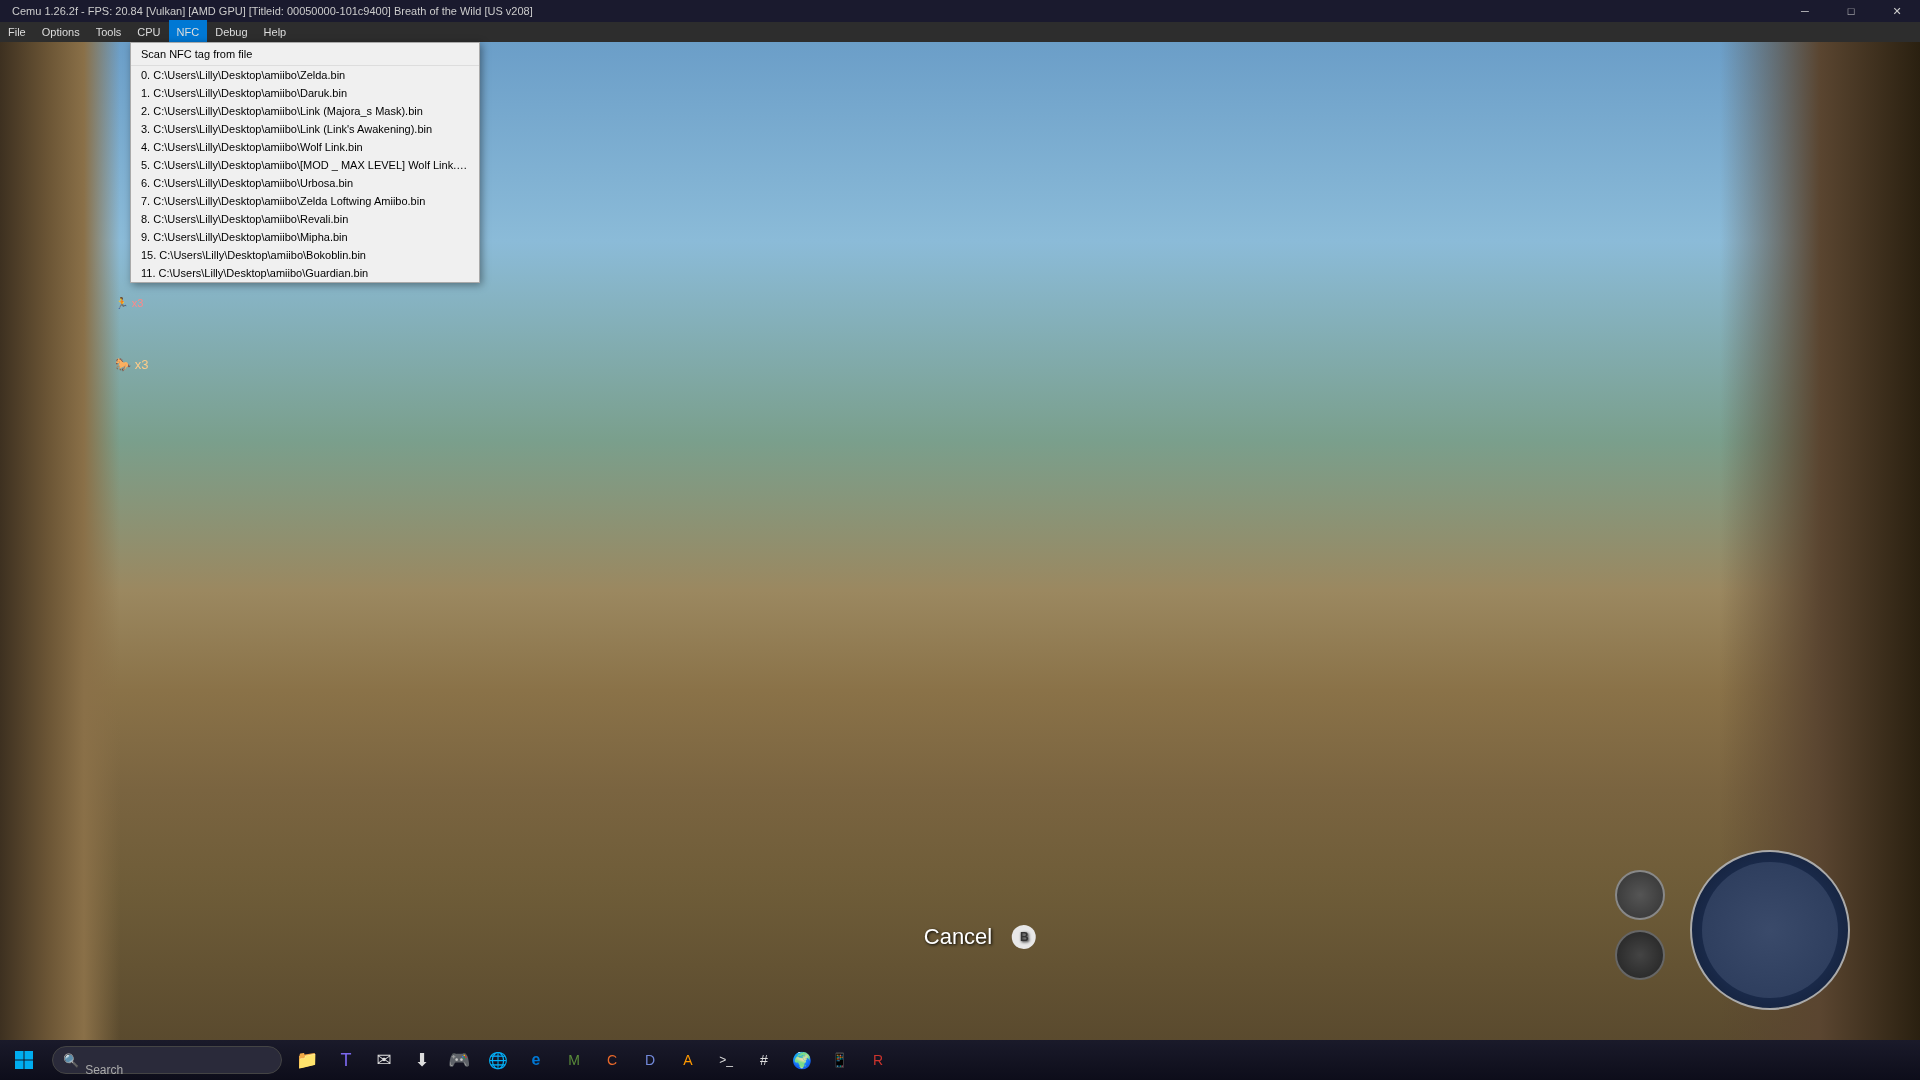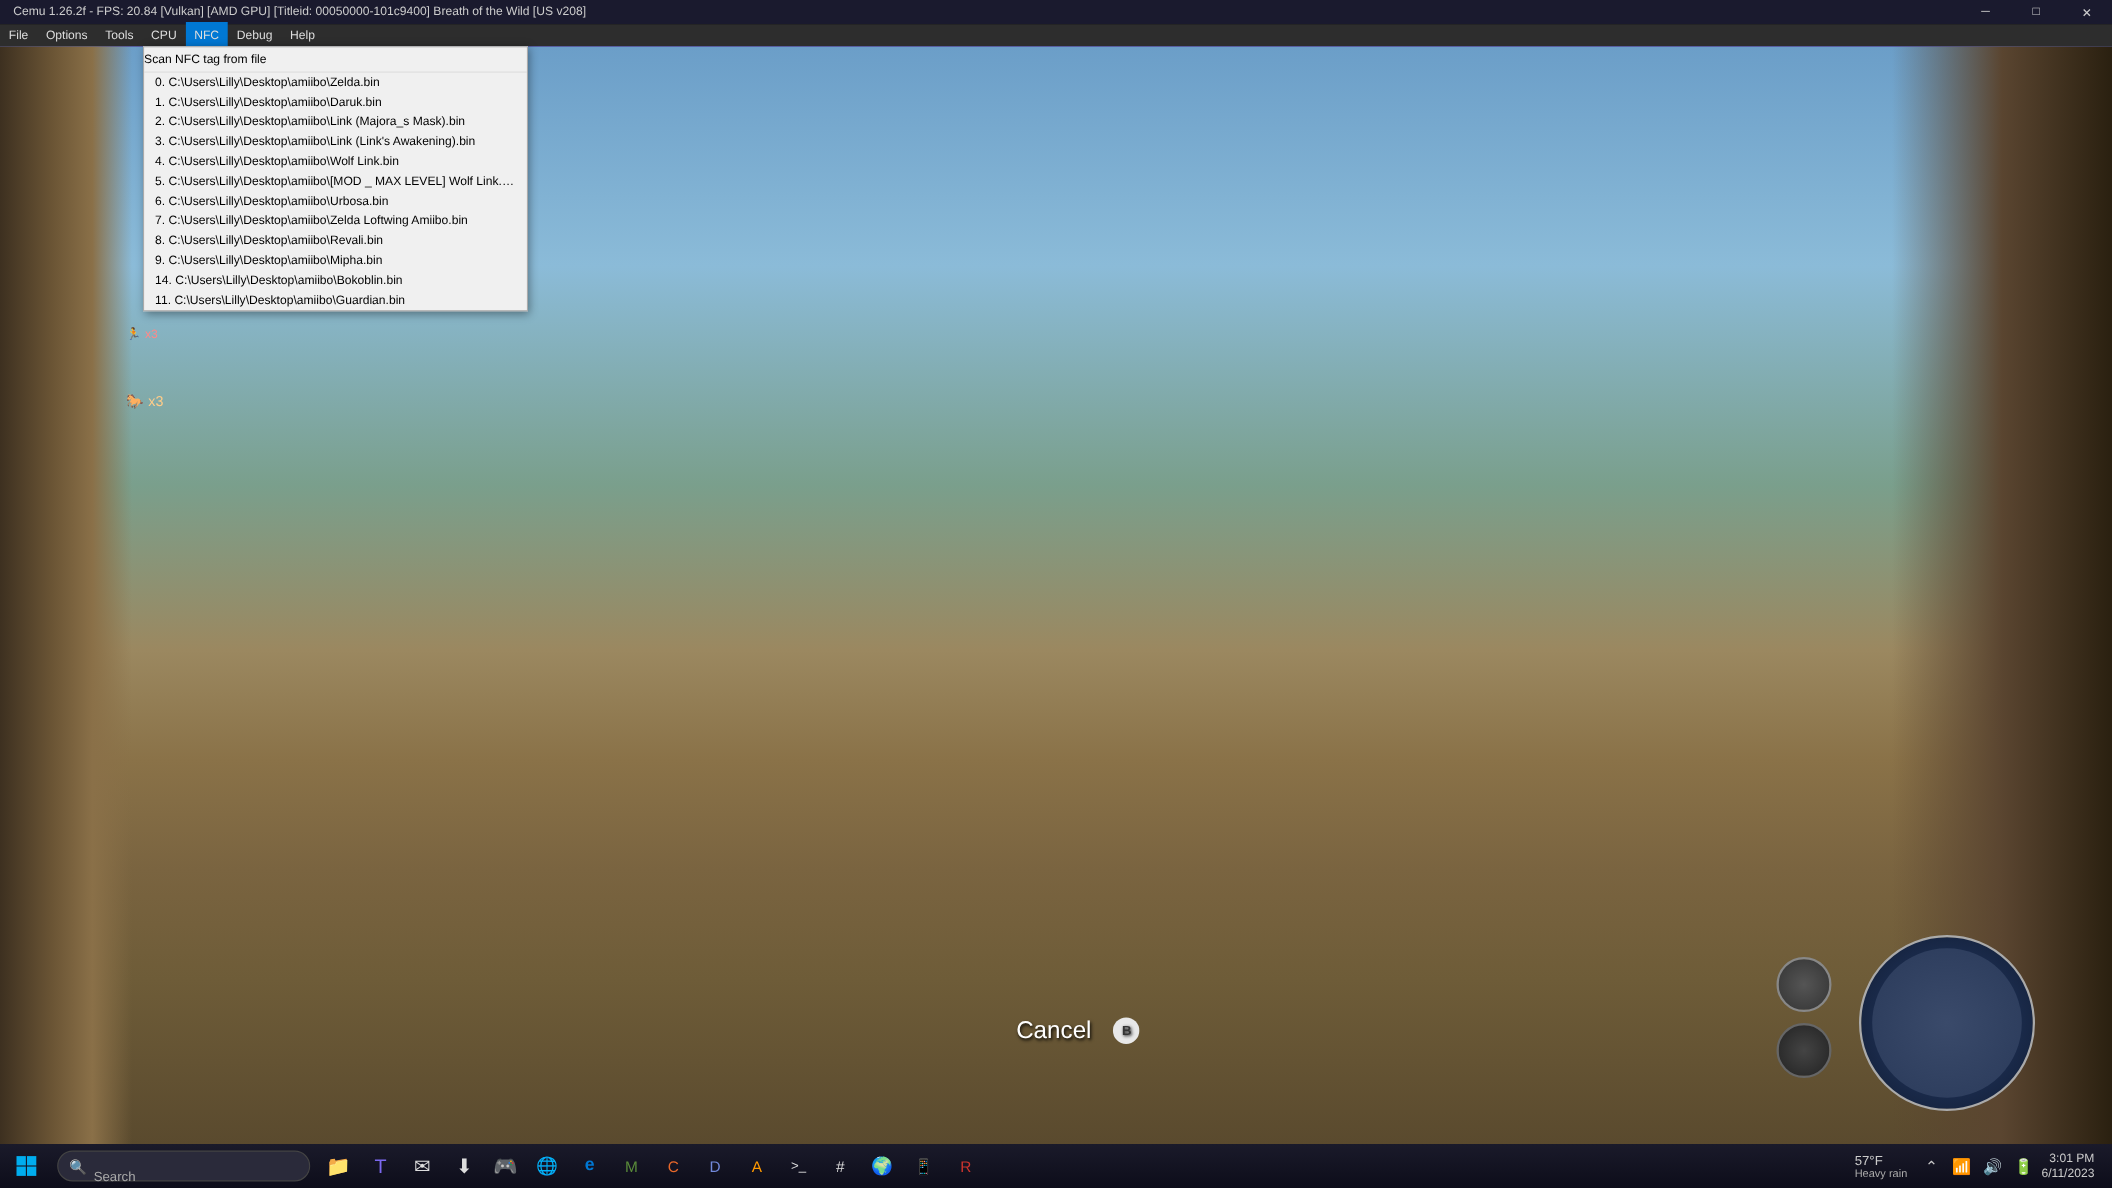--- a/index.html
+++ b/index.html
@@ -207,21 +207,21 @@
       top: 42px;
       left: 130px;
       width: 350px;
       background: #f0f0f0;
       border: 1px solid #aaa;
       box-shadow: 2px 2px 8px rgba(0,0,0,0.4);
       z-index: 200;
       font-size: 11px;
     }
     .nfc-scan-item {
-      padding: 5px 0;
+      padding: 5px 10px;
       color: #000;
       cursor: pointer;
       border-bottom: 1px solid #ddd;
     }
     .nfc-menu-item {
       padding: 3px 10px;
       color: #000;
       cursor: pointer;
       white-space: nowrap;
       overflow: hidden;
@@ -354,21 +354,21 @@
   <div class="nfc-menu-item">0. C:\Users\Lilly\Desktop\amiibo\Zelda.bin</div>
   <div class="nfc-menu-item">1. C:\Users\Lilly\Desktop\amiibo\Daruk.bin</div>
   <div class="nfc-menu-item">2. C:\Users\Lilly\Desktop\amiibo\Link (Majora_s Mask).bin</div>
   <div class="nfc-menu-item">3. C:\Users\Lilly\Desktop\amiibo\Link (Link's Awakening).bin</div>
   <div class="nfc-menu-item">4. C:\Users\Lilly\Desktop\amiibo\Wolf Link.bin</div>
   <div class="nfc-menu-item">5. C:\Users\Lilly\Desktop\amiibo\[MOD _ MAX LEVEL] Wolf Link.bin</div>
   <div class="nfc-menu-item">6. C:\Users\Lilly\Desktop\amiibo\Urbosa.bin</div>
   <div class="nfc-menu-item">7. C:\Users\Lilly\Desktop\amiibo\Zelda  Loftwing Amiibo.bin</div>
   <div class="nfc-menu-item">8. C:\Users\Lilly\Desktop\amiibo\Revali.bin</div>
   <div class="nfc-menu-item">9. C:\Users\Lilly\Desktop\amiibo\Mipha.bin</div>
-  <div class="nfc-menu-item">14. C:\Users\Lilly\Desktop\amiibo\Bokoblin.bin</div>
+  <div class="nfc-menu-item">15. C:\Users\Lilly\Desktop\amiibo\Bokoblin.bin</div>
   <div class="nfc-menu-item">11. C:\Users\Lilly\Desktop\amiibo\Guardian.bin</div>
 </div>
 
 <div id="game-screen">
   <div id="game-bg"></div>
   <div class="pillar-left"></div>
   <div class="pillar-right"></div>
 
   <div class="hud-creature">
     <span>🏃</span>
@@ -422,30 +422,13 @@
     <div class="tb-icon" style="color:#e8682a; font-size:14px;">C</div>
     <div class="tb-icon" style="color:#7289da; font-size:14px;">D</div>
     <div class="tb-icon" style="color:#ff9900; font-size:14px;">A</div>
     <div class="tb-icon" style="font-size:12px;">&gt;_</div>
     <div class="tb-icon" style="font-size:14px;">#</div>
     <div class="tb-icon" style="font-size:16px;">🌍</div>
     <div class="tb-icon" style="font-size:14px;">📱</div>
     <div class="tb-icon" style="color:#cc342d; font-size:14px;">R</div>
   </div>
 
-  <div id="system-tray">
-
-    <div class="tray-weather">
-      <span class="tray-weather-temp">57°F</span>
-      <span class="tray-weather-desc">Heavy rain</span>
-    </div>
-
-    <div class="tray-icon">⌃</div>
-    <div class="tray-icon">📶</div>
-    <div class="tray-icon">🔊</div>
-    <div class="tray-icon">🔋</div>
-
-    <div class="tray-text">
-      <div>3:01 PM</div>
-      <div>6/11/2023</div>
-    </div>
-  </div>
 </div>
 
 </body></html>

